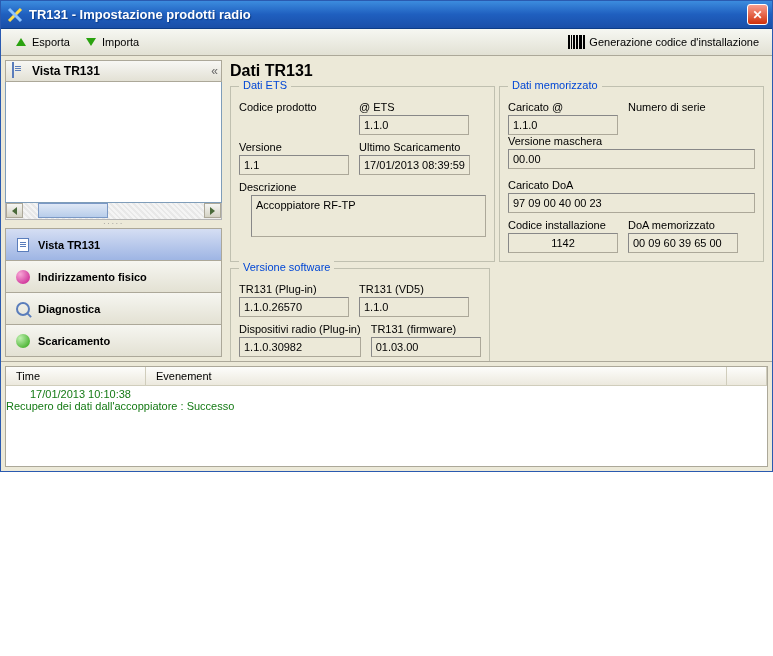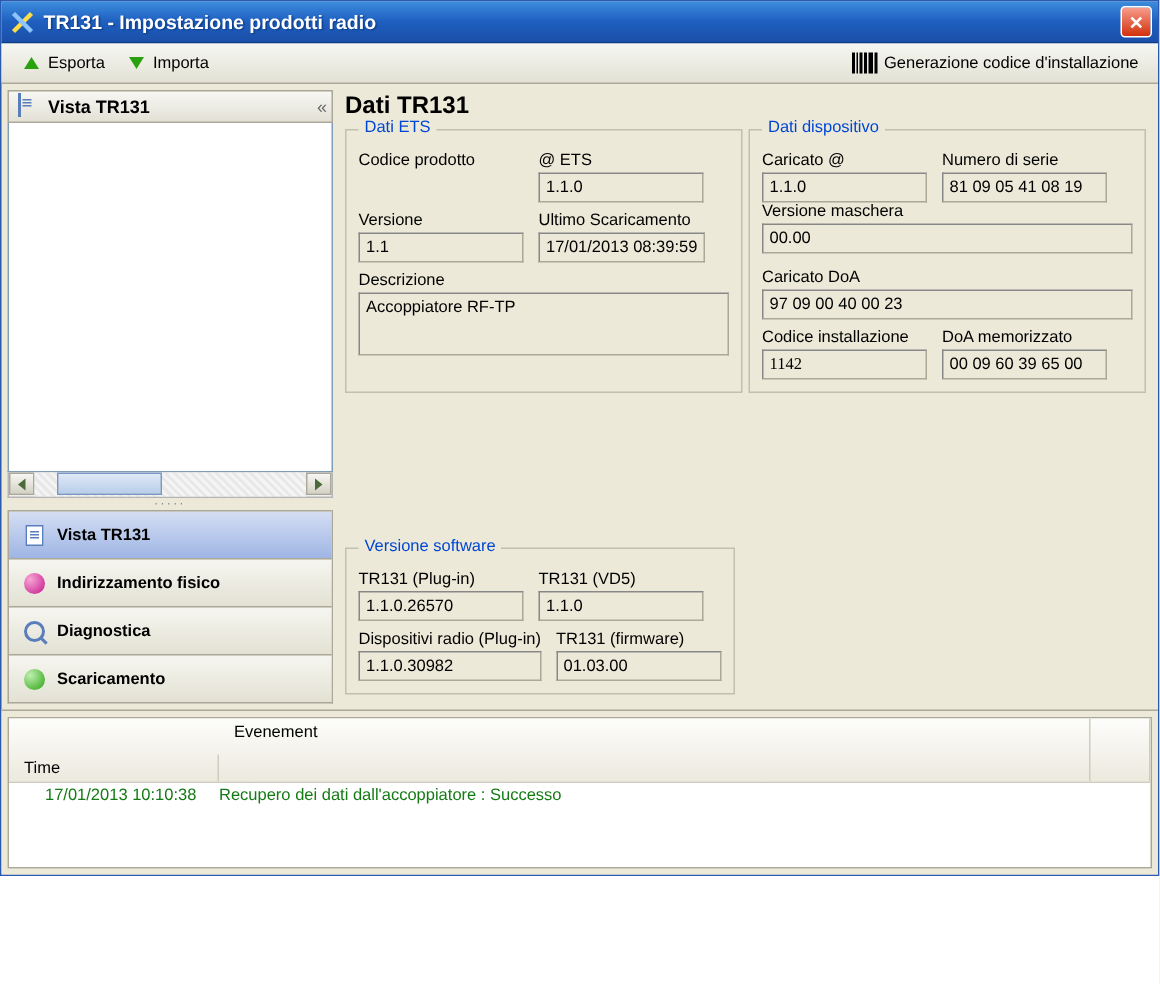--- a/index.html
+++ b/index.html
@@ -1,17 +1,17 @@
 <!DOCTYPE html>
 <html><head>
 <meta charset="utf-8">
 <style>
   * { box-sizing: border-box; }
   body { margin: 0; font-family: Tahoma, sans-serif; font-size: 11px; background: #fff; }
-  .win { width: 773px; height: 584px; border: 1px solid #2a5ab0; background: #ece9d8; display: flex; flex-direction: column; }
+  .win { width: 773px; height: 472px; border: 1px solid #2a5ab0; background: #ece9d8; display: flex; flex-direction: column; }
   .titlebar { height: 28px; background: linear-gradient(to bottom, #3c8cde 0%, #1f5fbf 50%, #1a4fa8 100%); color: #fff; display: flex; align-items: center; padding: 0 4px; border-bottom: 1px solid #0d3d87; }
   .titlebar .icon { width:16px; height:16px; margin: 0 6px 0 2px; display:inline-flex; align-items:center; justify-content:center; }
   .titlebar .title { font-weight: bold; flex: 1; font-size: 13px; text-shadow: 1px 1px 1px #0d3d87; }
   .closebtn { width: 21px; height: 21px; background: linear-gradient(to bottom,#f89d8e,#d1310b); border:1px solid #fff; border-radius:3px; display:flex; align-items:center; justify-content:center; color:#fff; font-weight:bold; font-size:12px; cursor:pointer; }
   .toolbar { height: 27px; background: linear-gradient(to bottom,#f6f7f2,#e2e1d4); border-bottom:1px solid #aca899; display:flex; align-items:center; padding:0 6px; }
   .tb-btn { display:flex; align-items:center; padding: 2px 6px; cursor:pointer; border:1px solid transparent; }
   .tb-btn .ico { width:14px; height:14px; margin-right:4px; display:inline-flex; align-items:center; justify-content:center; }
   .arrow-up { width:0;height:0;border-left:5px solid transparent;border-right:5px solid transparent;border-bottom:8px solid #2aa20f; }
   .arrow-down { width:0;height:0;border-left:5px solid transparent;border-right:5px solid transparent;border-top:8px solid #2aa20f; }
   .barcode { display:inline-flex; gap:1px; margin-right:4px; }
@@ -46,32 +46,32 @@
   .section-title { font-weight:bold; font-size:16px; padding: 2px 0 6px 0; }
   .groupbox { border:1px solid #c0c0b0; position:relative; padding:14px 8px 8px 8px; margin-bottom:6px; }
   .groupbox > .legend { position:absolute; top:-8px; left:8px; background:#ece9d8; padding:0 4px; color:#0046d5; font-size:11px; }
   .row { display:flex; gap:4px; }
   .row > .groupbox { flex:1; }
   .fieldgrid { display:flex; gap:10px; flex-wrap:wrap; }
   .field { display:flex; flex-direction:column; min-width:110px; }
   .field.wide { flex:1; min-width:200px; }
   .field label { color:#000; margin-bottom:2px; }
   .field .ro { background:#ece9d8; border:1px solid #aca899; border-top-color:#888; border-left-color:#888; padding:3px 4px; height:20px; font-size:11px; }
-  .field textarea.ro { height:42px; resize:none; font-family:inherit; }
-  .ro.center { text-align:left;font-family:Liberation Serif, serif; }
+  .field textarea.ro { height:42px; resize:none; font-family:inherit;margin-left:12px; }
+  .ro.center { text-align:center; }
   .spacer-flex { flex:1; }
 
   .bottom { height:110px; border-top:1px solid #aca899; background:#ece9d8; padding:4px; }
   .log { height:100%; border:1px solid #aca899; background:#fff; display:flex; flex-direction:column; }
   .log-head { display:flex; background:linear-gradient(to bottom,#fdfdfb,#ece9de); border-bottom:1px solid #d0cdbc; }
   .log-head .col { padding:3px 10px; border-right:1px solid #d0cdbc; }
-  .log-head .c1 { width:140px;margin-top:24px; }
+  .log-head .c1 { width:140px; }
   .log-head .c2 { flex:1; }
   .log-head .c3 { width:40px; }
-  .log-row { display:flex; padding:2px 0; }
+  .log-row { display:flex; padding:2px 0;flex-direction:column; }
   .log-row .c1 { width:140px; padding-left:24px; color:#147a14; }
   .log-row .c2 { flex:1; color:#147a14; }
 </style>
 </head>
 <body>
 
 <div class="win">
   <div class="titlebar">
     <span class="icon">
       <svg width="16" height="16">
@@ -187,29 +187,28 @@
           </div>
           <div class="fieldgrid" style="margin-top:6px;">
             <div class="field wide">
               <label>Descrizione</label>
               <textarea class="ro" readonly="" style="">Accoppiatore RF-TP</textarea>
             </div>
           </div>
         </div>
 
         <div class="groupbox">
-          <div class="legend">Dati dispositivo</div>
+          <div class="legend">Dati memorizzato</div>
           <div class="fieldgrid">
             <div class="field">
               <label>Caricato @</label>
               <div class="ro">1.1.0</div>
             </div>
             <div class="field">
               <label>Numero di serie</label>
-              <div class="ro">81 09 05 41 08 19</div>
             </div>
           </div>
           <div class="fieldgrid" style="margin-top:0;flex-direction:column;">
             <div class="field">
               <label>Versione maschera</label>
               <div class="ro">00.00</div>
             </div>
             <div class="field">
               <label>Caricato DoA</label>
               <div class="ro">97 09 00 40 00 23</div>

